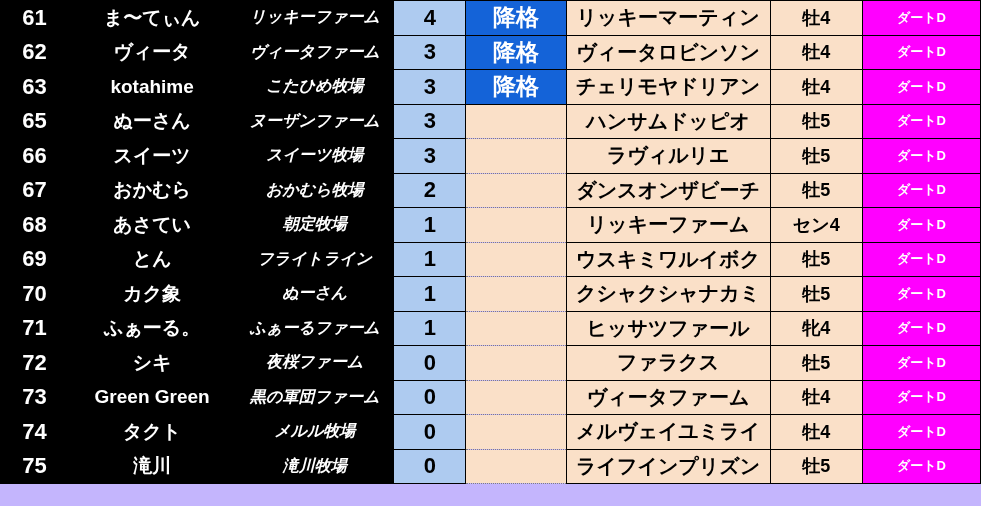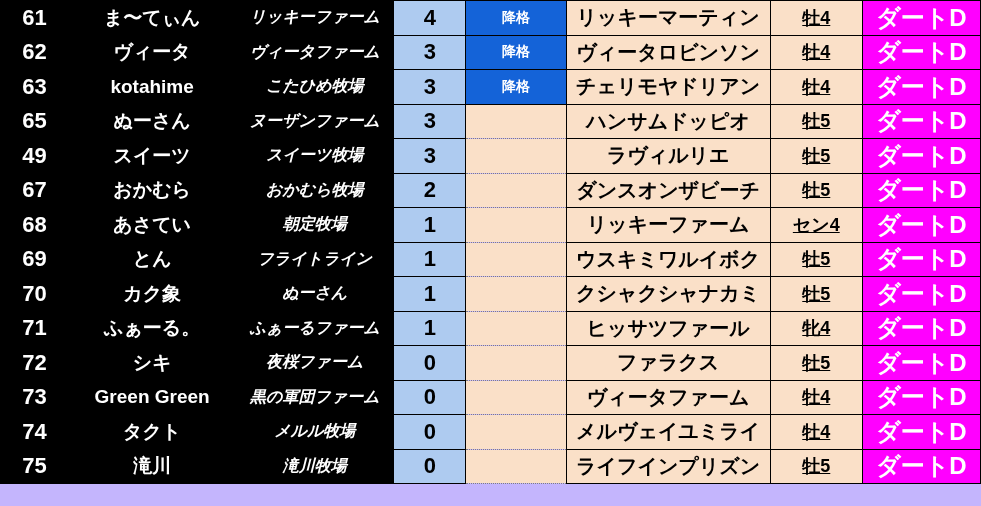--- a/index.html
+++ b/index.html
@@ -61,21 +61,21 @@
     font-style: italic;
   }
   td.pts {
     background: #aecbf0;
     color: #000000;
     font-size: 22px;
   }
   td.cls {
     background: #1463d8;
     color: #ffffff;
-    font-size: 14px;
+    font-size: 23px;
     border-left: 1px solid #000000;
     border-right: 1px solid #000000;
   }
   td.cls.empty {
     background: #fae0c8;
     color: #fae0c8;
     border-top: 1px dotted #808080;
     border-bottom: 1px dotted #808080;
     border-left: 1px solid #000000;
     border-right: 1px solid #000000;
@@ -90,26 +90,25 @@
     border-right: 1px solid #000000;
   }
   td.sex {
     background: #fae0c8;
     color: #000000;
     font-size: 18px;
     border-top: 1px dotted #606060;
     border-bottom: 1px dotted #606060;
     border-left: 1px solid #000000;
     border-right: 1px solid #000000;
-    text-decoration: underline;
   }
   td.type {
     background: #ff00ff;
     color: #ffffff;
-    font-size: 24px;
+    font-size: 13px;
     border-top: 1px dotted #303030;
     border-bottom: 1px dotted #303030;
     border-left: 1px solid #000000;
     border-right: 1px solid #000000;
   }
 </style>
 </head>
 <body>
 
 <div id="sheet">
@@ -159,21 +158,21 @@
           <td class="rank">65</td>
           <td class="owner">ぬーさん</td>
           <td class="farm">ヌーザンファーム</td>
           <td class="pts">3</td>
           <td class="cls empty"></td>
           <td class="horse">ハンサムドッピオ</td>
           <td class="sex">牡5</td>
           <td class="type">ダートD</td>
         </tr>
         <tr>
-          <td class="rank">49</td>
+          <td class="rank">66</td>
           <td class="owner">スイーツ</td>
           <td class="farm">スイーツ牧場</td>
           <td class="pts">3</td>
           <td class="cls empty"></td>
           <td class="horse">ラヴィルリエ</td>
           <td class="sex">牡5</td>
           <td class="type">ダートD</td>
         </tr>
         <tr>
           <td class="rank">67</td>

